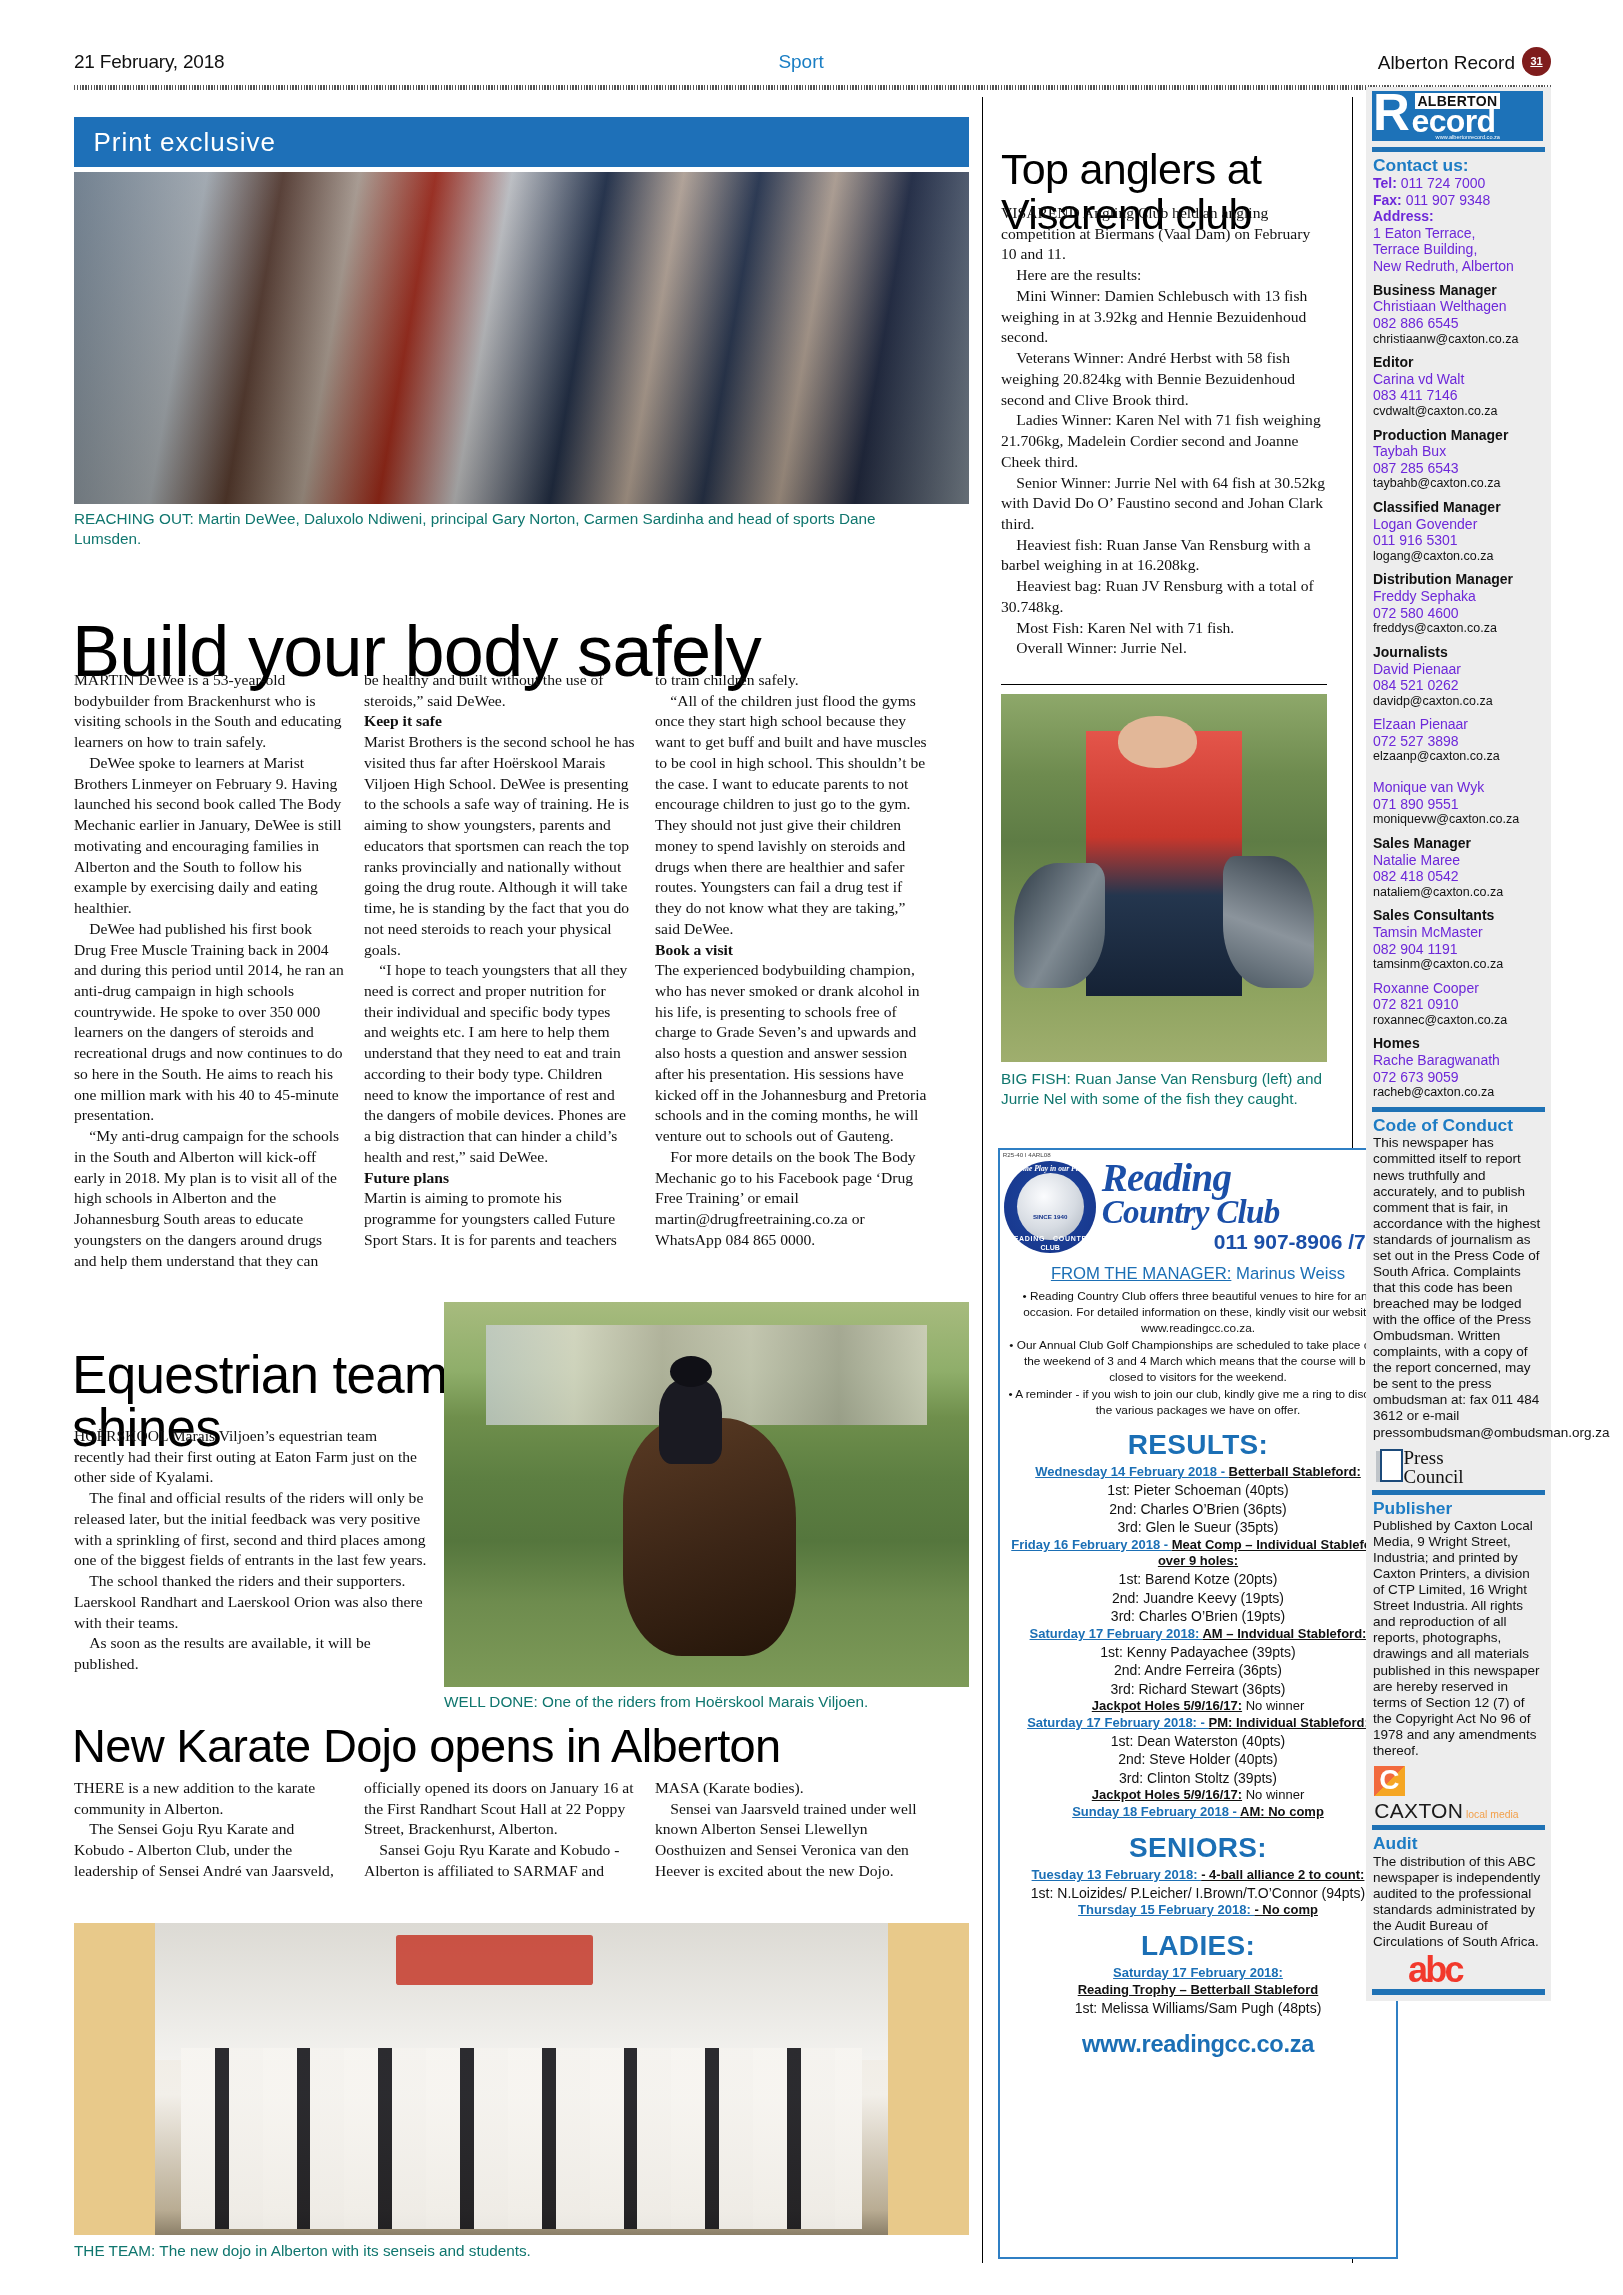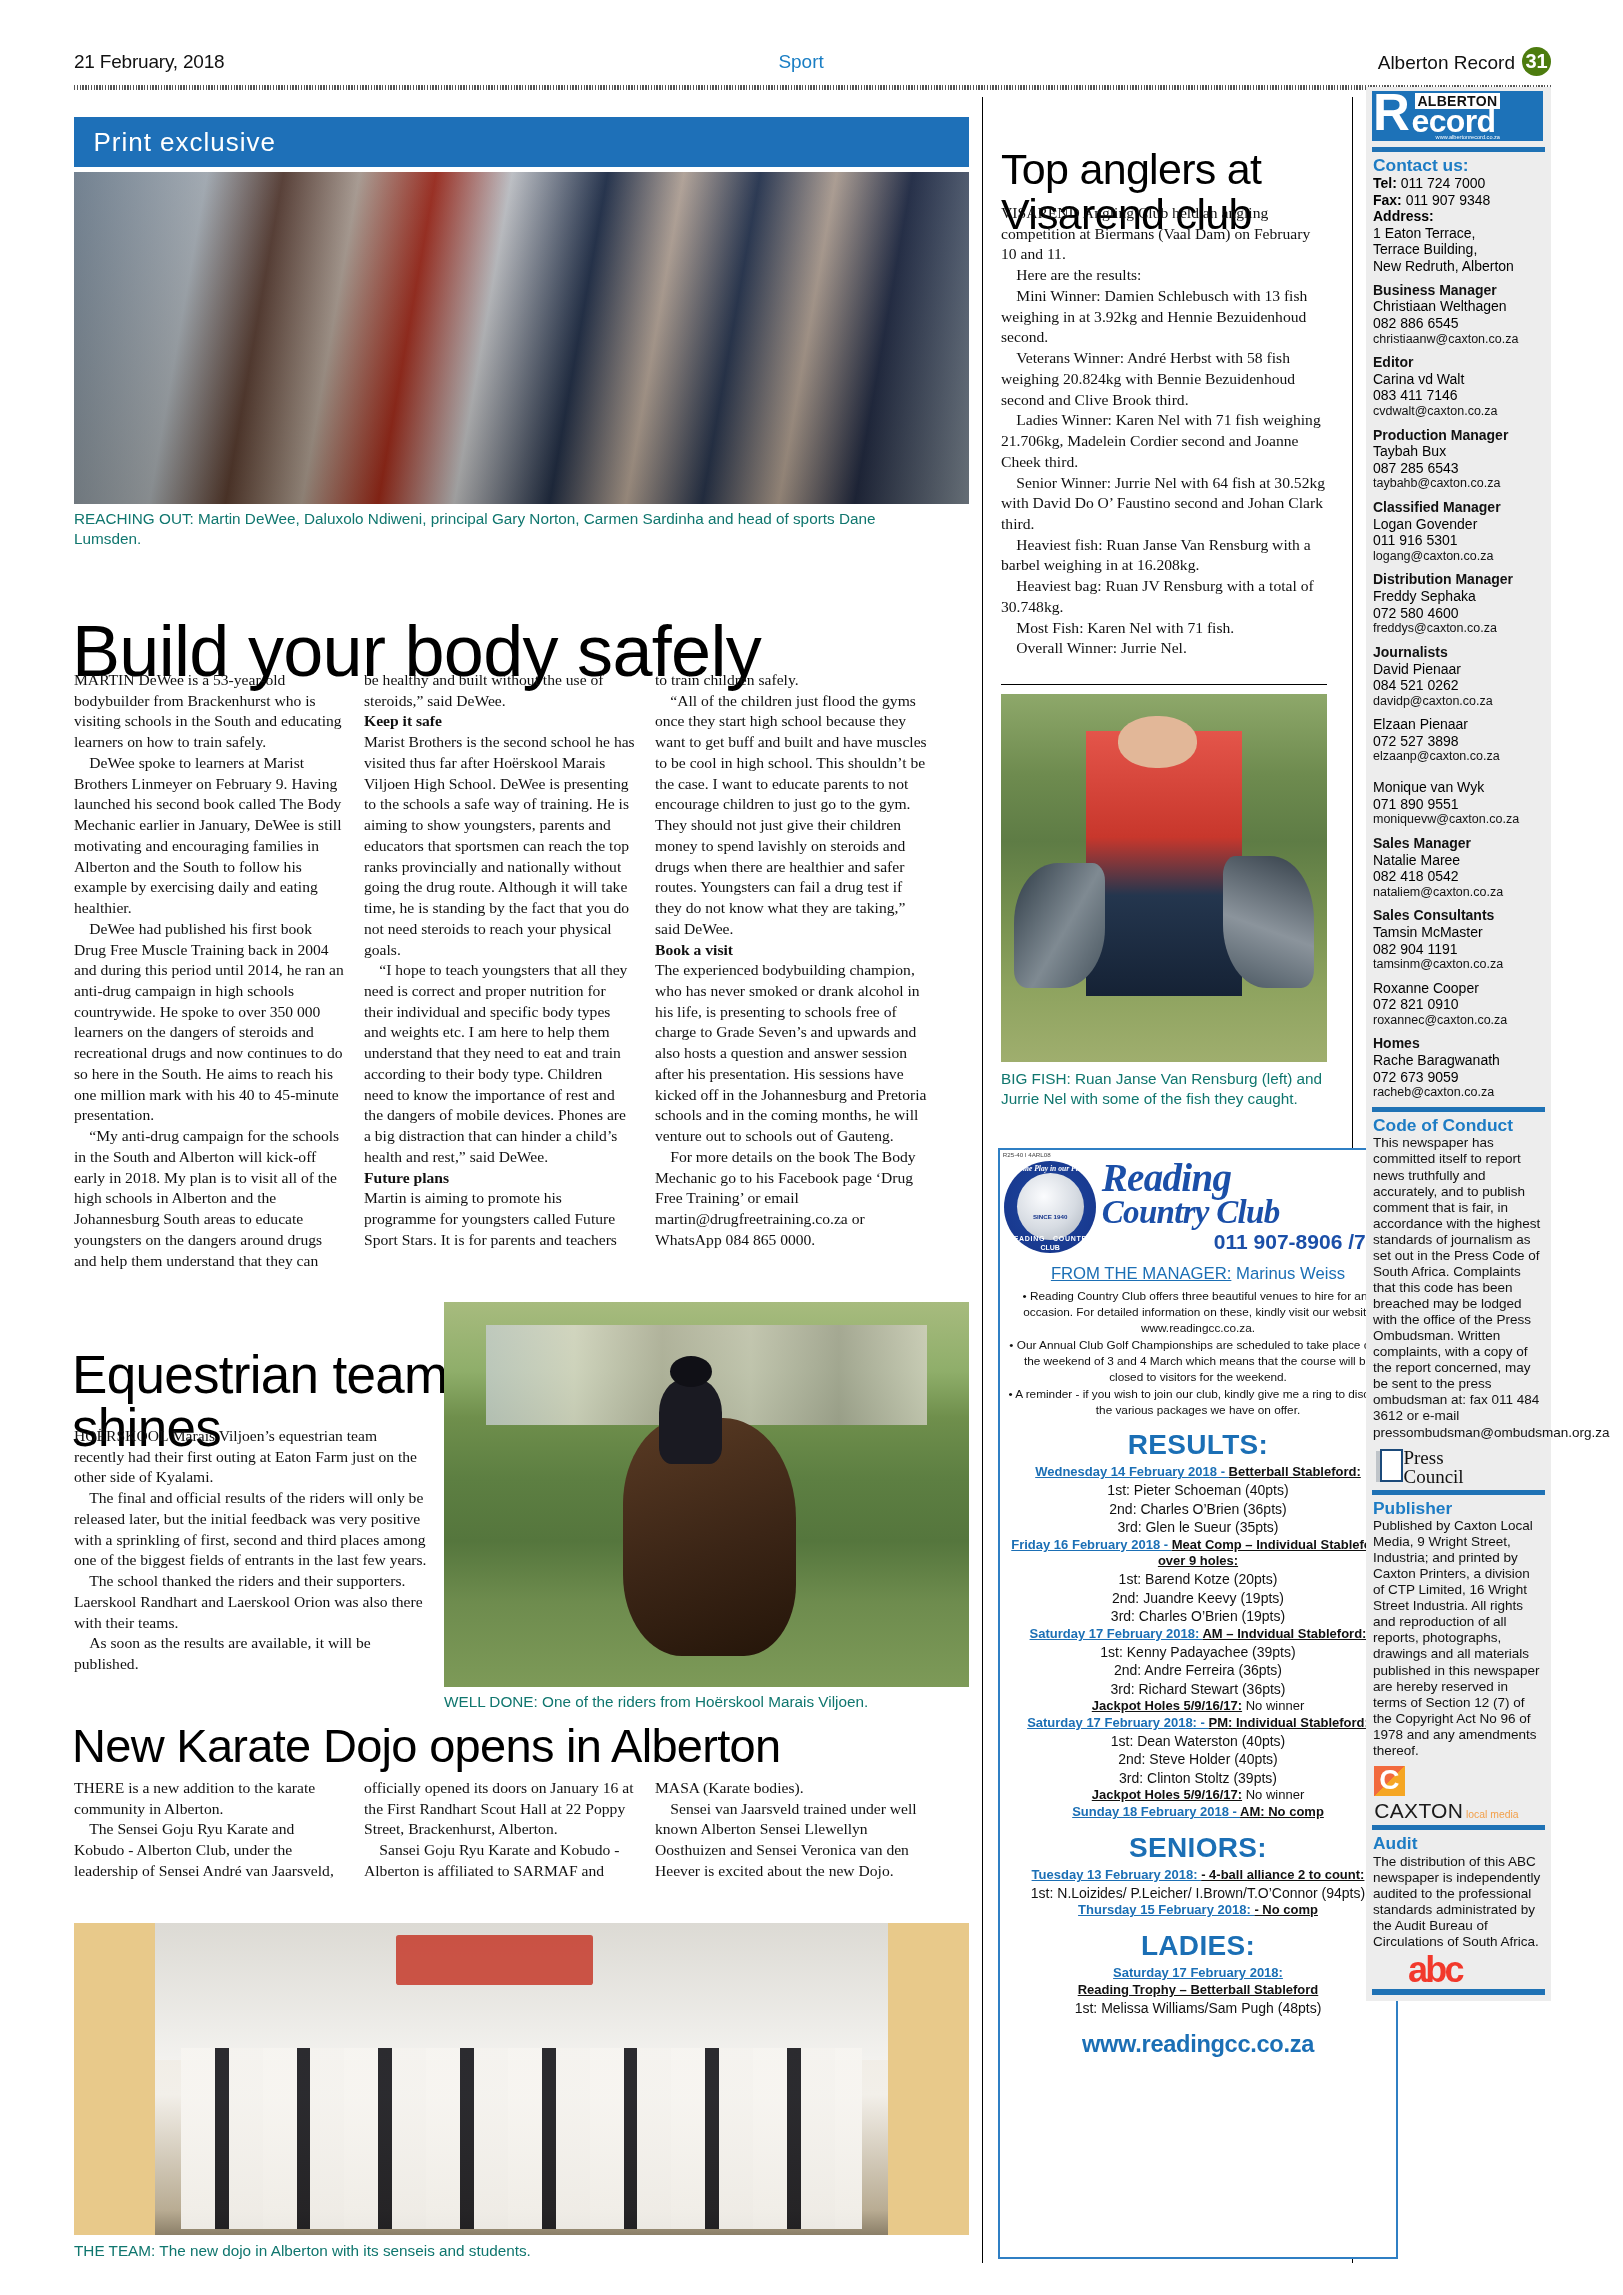--- a/index.html
+++ b/index.html
@@ -16,24 +16,25 @@
   .masthead {
     position:absolute; left:74px; top:51px; width:1477px; height:32px;
     display:flex; align-items:flex-start; justify-content:space-between;
   }
   .mh-date { font-family:"Liberation Sans", sans-serif; font-size:19px; color:#111; letter-spacing:-0.2px;}
   .mh-sport { font-family:"Liberation Sans", sans-serif; font-size:19px; color:#1a7ec4; }
   .mh-right { display:flex; align-items:center; gap:7px; }
   .mh-title { font-family:"Liberation Sans", sans-serif; font-size:19px; color:#111; }
   .mh-pageno {
     width:29px; height:29px; border-radius:50%;
-    background:#4d7c0f; color:#fff;
-    font-family:"Liberation Sans", sans-serif; font-weight:bold; font-size:20px;
+    background:#7f1d1d; color:#fff;
+    font-family:"Liberation Sans", sans-serif; font-weight:bold; font-size:11px;
     display:flex; align-items:center; justify-content:center;
     margin-top:-4.2px;
+    text-decoration:underline;
   }
   .mh-rule {
     position:absolute; left:74px; top:85px; width:1477px; height:4.9px;
     background:repeating-linear-gradient(to right,#555 0px,#555 1.4px,#fff 1.4px,#fff 2.8px);
   }
 
   
   .vline { position:absolute; width:1.4px; background:#000; }
 
   
@@ -102,21 +103,21 @@
     font-size:32px; color:#fff; line-height:1; letter-spacing:-0.7px;
   }
   .logo-url {
     position:absolute; left:64px; bottom:1.4px;
     font-family:"Liberation Sans", sans-serif; font-size:5.6px; color:#fff;
     background:#1d72b8;
   }
   .sb-bar { height:4.9px; background:#1f72b5; margin:2.8px 5.6px 0 5.6px; }
   .sb-body { padding:1.4px 7px 0 7px; font-family:"Liberation Sans", sans-serif; }
   .sb-head { font-size:17.4px; font-weight:bold; color:#1d7cc4; line-height:1.1; margin-top:2.8px; }
-  .sb-line { font-size:14px; color:#000000; line-height:1.18; }
+  .sb-line { font-size:14px; color:#6d28d9; line-height:1.18; }
   .sb-line b { font-weight:bold; }
   .sb-role { font-size:14px; font-weight:bold; color:#111; line-height:1.2; margin-top:7.6px; }
   .sb-email { font-size:12.5px; color:#111; line-height:1.2; }
   .sb-cc { font-size:13.5px; color:#111; line-height:1.19; }
 
   .press-logo { display:flex; align-items:center; gap:4.2px; margin:7px 0 4.2px 9.7px; }
   .press-mark {
     width:23.6px; height:30.5px; background:#bfc4c9;
     position:relative;
   }

